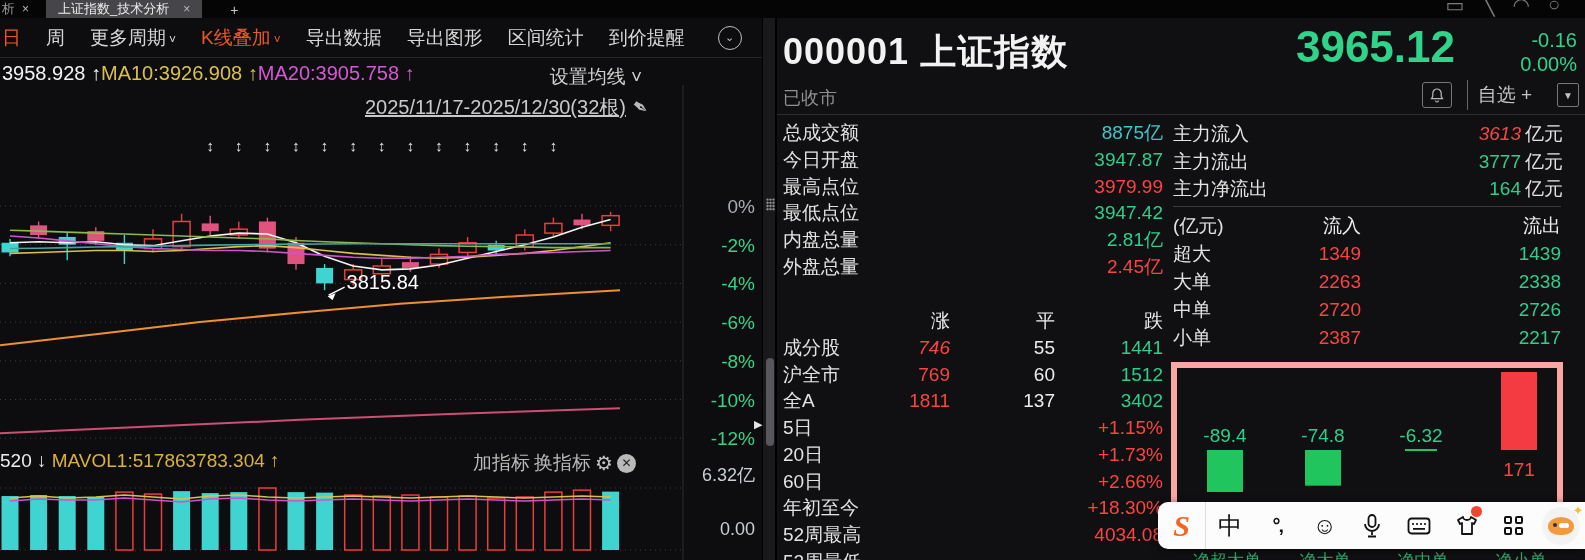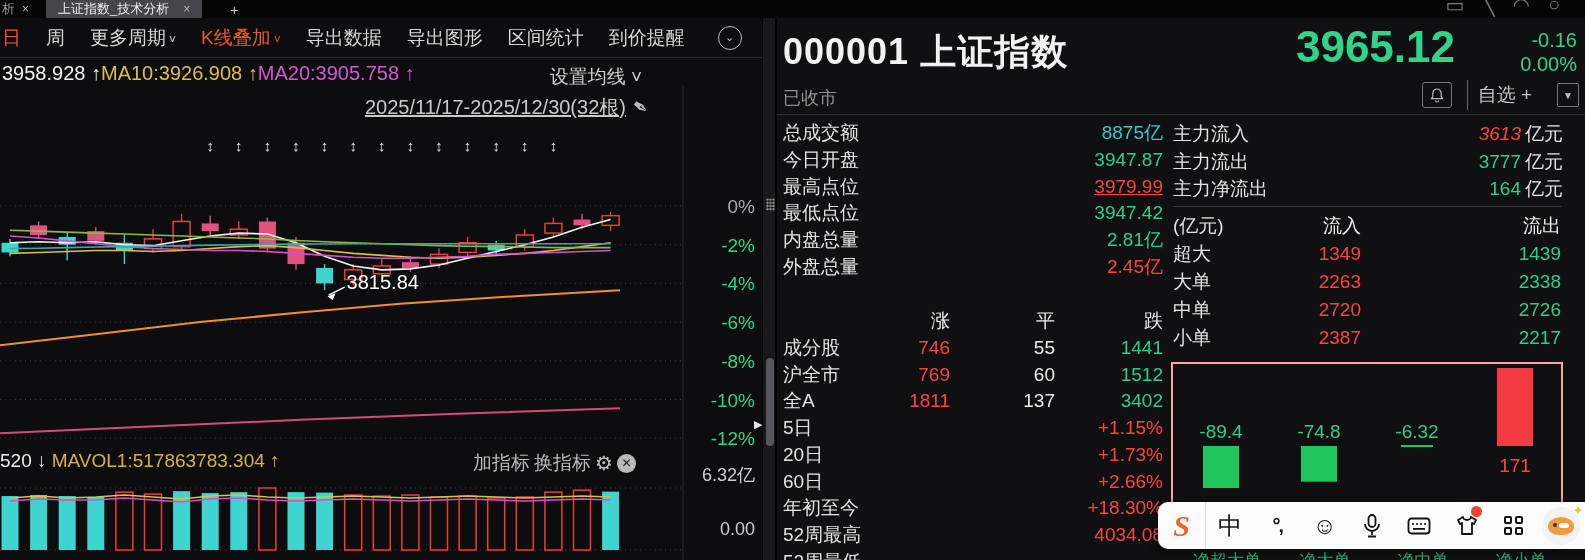--- a/index.html
+++ b/index.html
@@ -77,21 +77,21 @@
   #perf .v { position:absolute; right:0; }
 
   #flows { position:absolute; left:396px; top:102px; width:390px; }
   #flows .r { position:relative; height:27.5px; line-height:27.5px; font-size:19px; }
   #flows .v { position:absolute; right:42px; } #flows .u { position:absolute; right:0; color:#e3e3e3; }
   .flow-divider { position:absolute; left:396px; top:188px; width:388px; border-top:1px solid #3a3a3e; }
   #flowtab { position:absolute; left:396px; top:194px; width:388px; }
   #flowtab .r { position:relative; height:28px; line-height:28px; font-size:19px; }
   #flowtab .c1 { position:absolute; right:200px; } #flowtab .c2 { position:absolute; right:0; }
 
-  .flow-box { position:absolute; left:394px; top:344px; width:392px; height:182px; border:2px solid #fca5a5; }
+  .flow-box { position:absolute; left:394px; top:344px; width:392px; height:182px; border:6px solid #fca5a5; }
 
   
   .ime { position:absolute; left:1158px; top:502px; width:427px; height:47px; background:#fcfcfc; border-radius:10px 0 0 10px;
     box-shadow:0 2px 8px rgba(0,0,0,.55); z-index:10; display:flex; align-items:center; gap:0; }
   .ime > div { flex:1; display:flex; align-items:center; justify-content:center; height:100%; position:relative; }
   .s-logo { color:#f26522; font-size:30px; font-weight:bold; font-style:italic; font-family:"Liberation Serif","DejaVu Serif",serif; }
   .ime-sep { width:1px; height:26px; background:#ddd; flex:0 0 1px !important; }
   .ime-zh { color:#111; font-size:24px; }
   .ime-punc { color:#111; font-size:20px; font-weight:bold; letter-spacing:-2px; }
   .ime-face { color:#111; font-size:24px; }
@@ -318,29 +318,29 @@
             </svg>
         </span>
         <span class="watch">自选 +</span>
         <span class="dd-btn">▼</span>
       </div>
     </div>
 
     <div id="stats-left">
         <div class="r"><span class="lab">总成交额</span><span class="v" style="color: rgb(63, 198, 202);">8875亿</span></div>
         <div class="r"><span class="lab">今日开盘</span><span class="v" style="color: rgb(47, 206, 138);">3947.87</span></div>
-        <div class="r"><span class="lab">最高点位</span><span class="v" style="color: rgb(250, 68, 65); text-decoration: underline;">3979.99</span></div>
+        <div class="r"><span class="lab">最高点位</span><span class="v" style="color: rgb(250, 68, 65);">3979.99</span></div>
         <div class="r"><span class="lab">最低点位</span><span class="v" style="color: rgb(47, 206, 138);">3947.42</span></div>
         <div class="r"><span class="lab">内盘总量</span><span class="v" style="color: rgb(47, 206, 138);">2.81亿</span></div>
         <div class="r"><span class="lab">外盘总量</span><span class="v" style="color: rgb(250, 68, 65);">2.45亿</span></div>
       </div>
 
     <div id="breadth">
         <div class="r"><span class="lab"></span><span class="c1 c-white">涨</span><span class="c2 c-white">平</span><span class="c3 c-white">跌</span></div>
-        <div class="r"><span class="lab">成分股</span><span class="c1" style="color: rgb(250, 68, 65);">746</span><span class="c2" style="color: rgb(236, 236, 236);">55</span><span class="c3" style="color: rgb(47, 206, 138);">1441</span></div>
+        <div class="r"><span class="lab">成分股</span><span class="c1" style="color: rgb(250, 68, 65); font-style: italic;">746</span><span class="c2" style="color: rgb(236, 236, 236);">55</span><span class="c3" style="color: rgb(47, 206, 138);">1441</span></div>
         <div class="r"><span class="lab">沪全市</span><span class="c1" style="color: rgb(250, 68, 65);">769</span><span class="c2" style="color: rgb(236, 236, 236);">60</span><span class="c3" style="color: rgb(47, 206, 138);">1512</span></div>
         <div class="r"><span class="lab">全A</span><span class="c1" style="color: rgb(250, 68, 65);">1811</span><span class="c2" style="color: rgb(236, 236, 236);">137</span><span class="c3" style="color: rgb(47, 206, 138);">3402</span></div>
       </div>
     <div id="perf">
         <div class="r"><span class="lab">5日</span><span class="v" style="color: rgb(250, 68, 65);">+1.15%</span></div>
         <div class="r"><span class="lab">20日</span><span class="v" style="color: rgb(250, 68, 65);">+1.73%</span></div>
         <div class="r"><span class="lab">60日</span><span class="v" style="color: rgb(250, 68, 65);">+2.66%</span></div>
         <div class="r"><span class="lab">年初至今</span><span class="v" style="color: rgb(250, 68, 65);">+18.30%</span></div>
         <div class="r"><span class="lab">52周最高</span><span class="v" style="color: rgb(250, 68, 65);">4034.08</span></div>
         <div class="r"><span class="lab">52周最低</span><span class="v" style="color: rgb(250, 68, 65);"></span></div>

